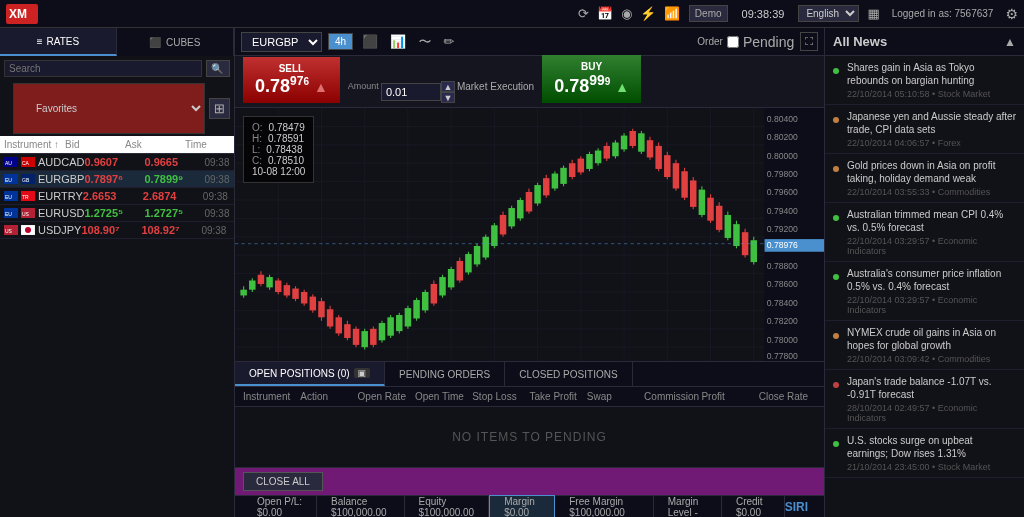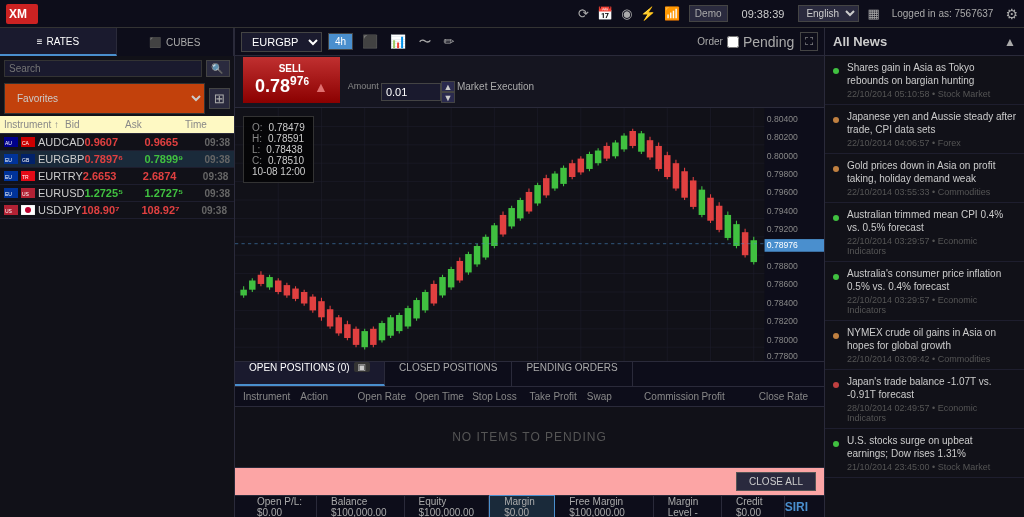--- a/index.html
+++ b/index.html
@@ -22,30 +22,30 @@
     
     .left-panel { width: 235px; background: #111118; border-right: 1px solid #2a2a3a; display: flex; flex-direction: column; }
     .left-tabs { display: flex; background: #0d0d1a; height: 28px; }
     .left-tab { flex: 1; display: flex; align-items: center; justify-content: center; cursor: pointer; border-right: 1px solid #2a2a3a; font-size: 10px; color: #aaa; }
     .left-tab.active { background: #1a1a2e; color: #fff; border-bottom: 2px solid #4a8fce; }
     .left-tab .tab-icon { margin-right: 4px; }
     .search-row { display: flex; align-items: center; padding: 4px; gap: 4px; background: #111118; }
     .search-input { flex: 1; background: #1a1a2e; border: 1px solid #333; color: #ccc; padding: 2px 4px; font-size: 10px; }
     .search-btn { background: #2a2a3e; border: 1px solid #444; color: #aaa; padding: 2px 5px; cursor: pointer; font-size: 10px; }
     .filter-row { display: flex; align-items: center; padding: 2px 4px; gap: 4px; }
-    .filter-select { flex: 1; background: #c2410c; border: 1px solid #333; color: #ccc; padding: 8px; font-size: 10px; }
+    .filter-select { flex: 1; background: #7f1d1d; border: 1px solid #333; color: #ccc; padding: 18px; font-size: 10px; margin-left: 9px; }
     .filter-btn { background: #2a2a3e; border: 1px solid #444; color: #aaa; padding: 2px 4px; cursor: pointer; }
-    .rates-header { display: grid; grid-template-columns: 1fr 60px 60px 45px; padding: 3px 4px; background: #fef9c3; border-bottom: 1px solid #2a2a3a; font-size: 10px; color: #888; }
+    .rates-header { display: grid; grid-template-columns: 1fr 60px 60px 45px; padding: 3px 4px; background: #ffffff; border-bottom: 1px solid #2a2a3a; font-size: 10px; color: #888; }
     .rates-list { flex: 1; overflow-y: auto; }
     .rate-row { display: grid; grid-template-columns: 1fr 60px 60px 45px; padding: 2px 4px; border-bottom: 1px solid #1e1e2e; align-items: center; cursor: pointer; }
     .rate-row.selected { background: #1a2a3a; }
     .instrument-cell { display: flex; align-items: center; gap: 3px; }
     .bid-cell { color: #e04040; font-size: 11px; font-weight: bold; }
     .ask-cell { color: #40c040; font-size: 11px; font-weight: bold; }
-    .time-cell { color: #666; font-size: 10px; font-weight: bold; }
+    .time-cell { color: #666; font-size: 10px; }
 
     
     .center-panel { flex: 1; display: flex; flex-direction: column; background: #111118; }
     .chart-toolbar { display: flex; align-items: center; background: #0d0d1a; height: 28px; padding: 0 6px; gap: 6px; border-bottom: 1px solid #2a2a3a; }
     .pair-select { background: #1a1a2e; border: 1px solid #444; color: #fff; padding: 2px 6px; font-size: 11px; cursor: pointer; }
     .timeframe-btn { background: #2a2a3e; border: 1px solid #444; color: #ccc; padding: 2px 6px; font-size: 10px; cursor: pointer; }
     .timeframe-btn.active { background: #4a8fce; color: #fff; }
     .chart-icon-btn { background: none; border: none; color: #aaa; font-size: 13px; cursor: pointer; padding: 1px 3px; }
     .order-section { display: flex; align-items: center; gap: 4px; margin-left: auto; }
     .order-label { color: #aaa; font-size: 10px; }
@@ -71,28 +71,28 @@
     .buy-price { font-size: 18px; font-weight: bold; color: #fff; }
 
     
     .chart-area { flex: 1; position: relative; overflow: hidden; background: #111118; }
     .ohlc-box { position: absolute; top: 10px; left: 10px; background: rgba(0,0,0,0.7); border: 1px solid #333; padding: 5px 8px; font-size: 10px; color: #ccc; }
     .ohlc-row { display: flex; gap: 6px; }
     .ohlc-label { color: #888; }
 
     
     .bottom-tabs { display: flex; background: #0d0d1a; height: 26px; border-top: 1px solid #2a2a3a; border-bottom: 1px solid #2a2a3a; }
-    .bottom-tab { padding: 0 14px; display: flex; align-items: flex-start; cursor: pointer; font-size: 10px; color: #aaa; border-right: 1px solid #2a2a3a; }
+    .bottom-tab { padding: 0 14px; display: flex; align-items: center; cursor: pointer; font-size: 10px; color: #aaa; border-right: 1px solid #2a2a3a; }
     .bottom-tab.active { background: #1a1a2e; color: #fff; border-bottom: 2px solid #4a8fce; }
     .tab-badge { background: #333; color: #ccc; font-size: 9px; padding: 0 4px; margin-left: 4px; border-radius: 2px; }
     .positions-table { background: #111118; }
     .positions-header { display: grid; grid-template-columns: 1fr 1fr 1fr 1fr 1fr 1fr 1fr 1fr 1fr 1fr; padding: 4px 8px; background: #0d0d1a; border-bottom: 1px solid #2a2a3a; }
     .pos-header-cell { color: #888; font-size: 10px; }
     .no-items { display: flex; align-items: center; justify-content: center; height: 60px; color: #555; font-size: 12px; letter-spacing: 1px; }
-    .close-all-row { display: flex; justify-content: flex-end; padding: 4px 8px; background: #fca5a5; border-top: 1px solid #2a2a3a; }
+    .close-all-row { display: flex; justify-content: flex-start; padding: 4px 8px; background: #701a75; border-top: 1px solid #2a2a3a; }
     .close-all-btn { background: #2a2a3e; border: 1px solid #555; color: #ccc; padding: 3px 12px; cursor: pointer; font-size: 10px; }
 
     
     .status-bar { display: flex; align-items: center; background: #0d0d1a; height: 22px; border-top: 1px solid #2a2a3a; padding: 0 8px; gap: 0; }
     .status-item { padding: 0 14px; font-size: 10px; color: #aaa; border-right: 1px solid #2a2a3a; }
     .status-item:last-child { border-right: none; }
     .siri-icon { color: #4a8fce; font-size: 12px; font-weight: bold; }
 
     
     .right-panel { width: 200px; background: #111118; border-left: 1px solid #2a2a3a; display: flex; flex-direction: column; }
@@ -295,20 +295,27 @@
         <span class="amount-label">Amount</span>
         <div class="amount-input-row">
           <input class="amount-input" type="text" value="0.01" style="">
           <div class="amount-stepper">
             <button class="step-btn">▲</button>
             <button class="step-btn">▼</button>
           </div>
         </div>
         <span class="market-exec">Market Execution</span>
       </div>
+      <button class="buy-btn">
+        <div class="buy-label">BUY</div>
+        <div class="buy-price">
+          <span>0.78</span><sup style="font-size:14px">99</sup><sup style="font-size:10px">9</sup>
+          <span style="color:#70e070;font-size:14px">▲</span>
+        </div>
+      </button>
     </div>
 
     <div class="chart-area" style="position:relative;flex:1;">
       <svg class="chart-svg" viewBox="0 0 545 220" preserveAspectRatio="none">
 
         <rect width="545" height="220" fill="#111118"></rect>
 
         <line x1="0" y1="16" x2="490" y2="16" stroke="#1e1e2e" stroke-width="0.5"></line>
         <line x1="0" y1="32" x2="490" y2="32" stroke="#1e1e2e" stroke-width="0.5"></line>
         <line x1="0" y1="48" x2="490" y2="48" stroke="#1e1e2e" stroke-width="0.5"></line>
@@ -559,24 +566,24 @@
           </div>
       </div>
     </div>
 
     <div class="bottom-tabs">
       <div class="bottom-tab active">
         <span>OPEN POSITIONS (0)</span>
         <span class="tab-badge">▣</span>
       </div>
       <div class="bottom-tab">
+        <span>PENDING ORDERS</span>
+      </div>
+      <div class="bottom-tab">
         <span>CLOSED POSITIONS</span>
-      </div>
-      <div class="bottom-tab">
-        <span>PENDING ORDERS</span>
       </div>
     </div>
 
     <div class="positions-table">
       <div class="positions-header">
         <span class="pos-header-cell">Instrument</span>
         <span class="pos-header-cell">Action</span>
         <span class="pos-header-cell">Open Rate</span>
         <span class="pos-header-cell">Open Time</span>
         <span class="pos-header-cell">Stop Loss</span>

